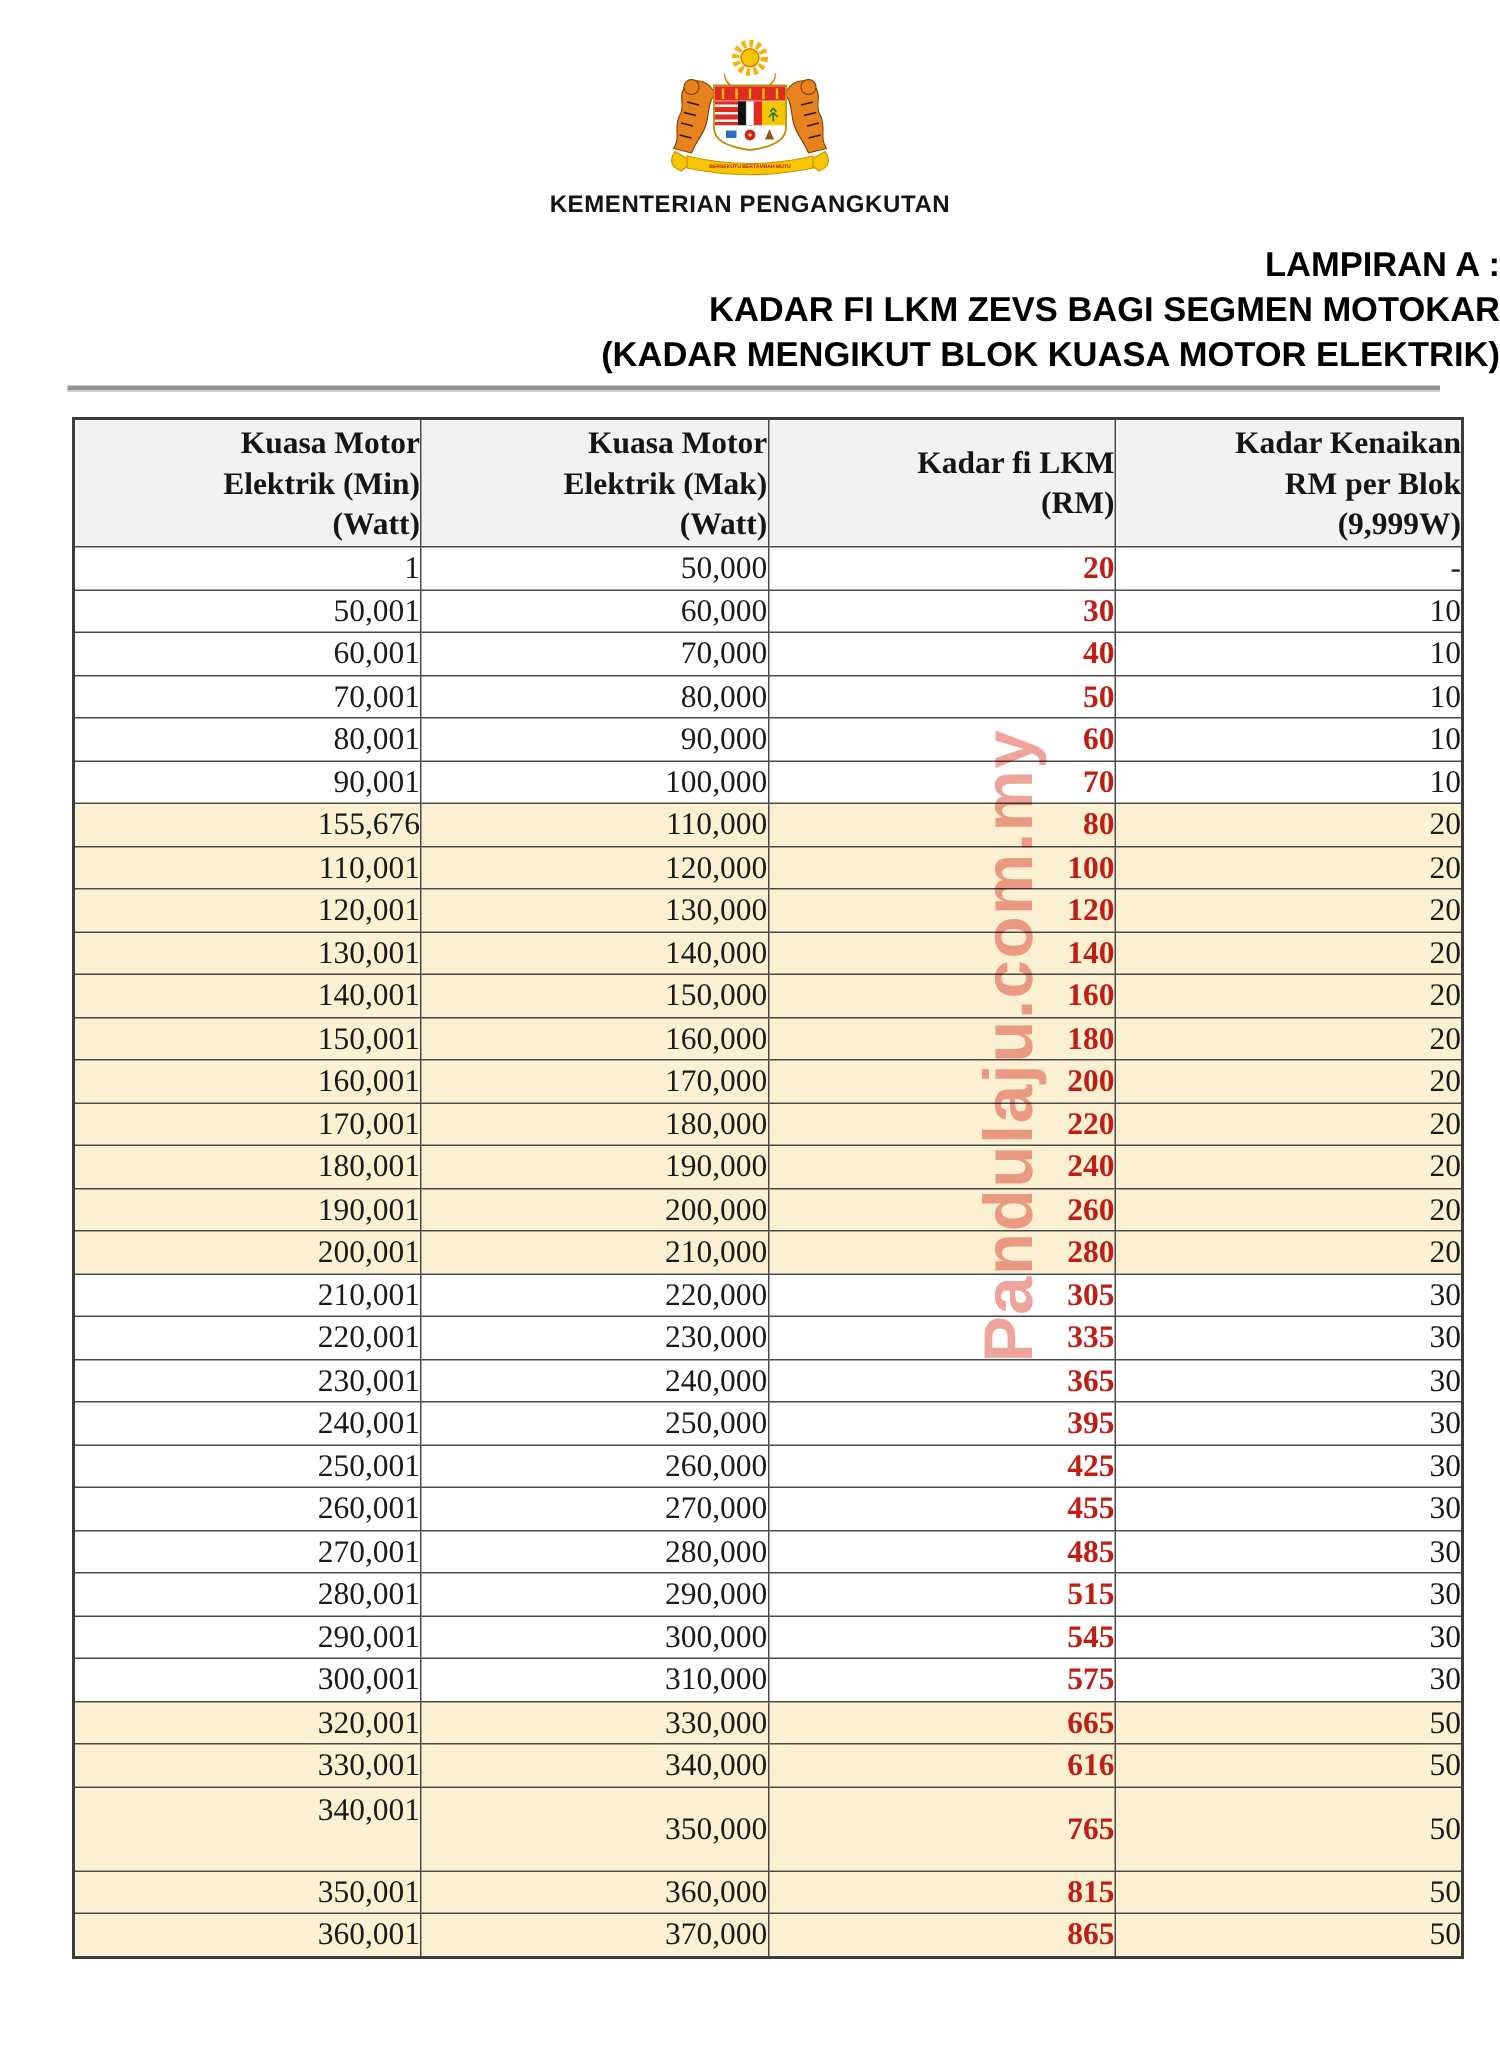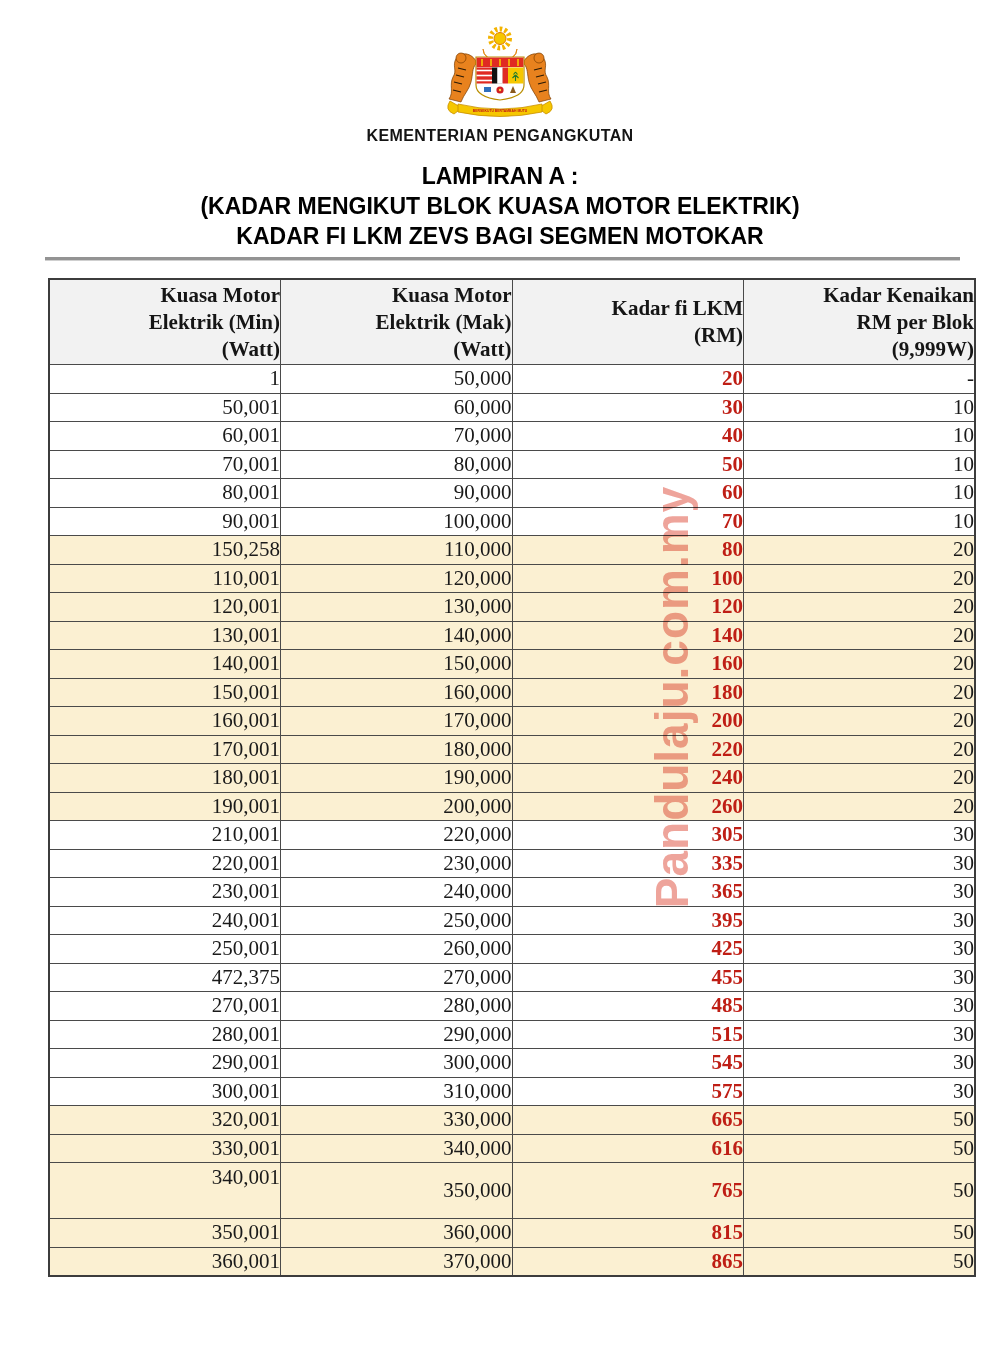--- a/index.html
+++ b/index.html
@@ -9,21 +9,21 @@
   }
   
   .crest-wrap{position:absolute;top:24px;left:0;width:100%;text-align:center;}
   .crest-svg{display:inline-block;}
   .ministry{
     font-family:"Liberation Sans", sans-serif;font-weight:bold;font-size:16px;
     letter-spacing:.4px;color:#141414;margin-top:3px;
   }
   
   .title-block{
-    position:absolute;top:161px;left:0;width:100%;text-align:center;
+    position:absolute;top:161px;left:0;width:100%;text-align:right;
     font-family:"Liberation Sans", sans-serif;font-weight:bold;
     font-size:23px;line-height:30px;color:#000;
   }
   .divider{
     position:absolute;top:249px;left:45px;width:915px;height:3px;
     background:#939393;border:0;border-bottom:1px solid #cfcfcf;
   }
   
   table.fee{
     position:absolute;top:278px;left:48px;width:928px;
@@ -112,22 +112,22 @@
         <path d="M116,77 Q122,86 112,90 L104,84 Z" fill="#f6c700" stroke="#c98f00" stroke-width="0.8"></path>
         <path d="M24,80 Q66,90 108,80 L108,88 Q66,97 24,88 Z" fill="#f6c700" stroke="#c98f00" stroke-width="0.8"></path>
         <text x="66" y="88" text-anchor="middle" font-size="3.4" font-family="Liberation Sans, sans-serif" font-weight="bold" fill="#c11616">BERSEKUTU BERTAMBAH MUTU</text>
       </g>
     </svg>
     <div class="ministry">KEMENTERIAN PENGANGKUTAN</div>
   </div>
 
   <div class="title-block">
     <div>LAMPIRAN A :</div>
+    <div>KADAR FI LKM ZEVS BAGI SEGMEN MOTOKAR</div>
     <div>(KADAR MENGIKUT BLOK KUASA MOTOR ELEKTRIK)</div>
-    <div>KADAR FI LKM ZEVS BAGI SEGMEN MOTOKAR</div>
   </div>
 
   <hr class="divider">
 
   <table class="fee">
     <thead>
       <tr>
         <th>Kuasa Motor
 Elektrik (Min)
 (Watt)</th>
@@ -172,21 +172,21 @@
           <td class="cell-fee">60</td>
           <td class="cell-inc">10</td>
         </tr>
         <tr>
           <td class="cell-min">90,001</td>
           <td class="cell-mak">100,000</td>
           <td class="cell-fee">70</td>
           <td class="cell-inc">10</td>
         </tr>
         <tr class="shaded">
-          <td class="cell-min">150,258</td>
+          <td class="cell-min">155,676</td>
           <td class="cell-mak">110,000</td>
           <td class="cell-fee">80</td>
           <td class="cell-inc">20</td>
         </tr>
         <tr class="shaded">
           <td class="cell-min">110,001</td>
           <td class="cell-mak">120,000</td>
           <td class="cell-fee">100</td>
           <td class="cell-inc">20</td>
         </tr>
@@ -231,20 +231,26 @@
           <td class="cell-mak">190,000</td>
           <td class="cell-fee">240</td>
           <td class="cell-inc">20</td>
         </tr>
         <tr class="shaded">
           <td class="cell-min">190,001</td>
           <td class="cell-mak">200,000</td>
           <td class="cell-fee">260</td>
           <td class="cell-inc">20</td>
         </tr>
+        <tr class="shaded">
+          <td class="cell-min">200,001</td>
+          <td class="cell-mak">210,000</td>
+          <td class="cell-fee">280</td>
+          <td class="cell-inc">20</td>
+        </tr>
         <tr>
           <td class="cell-min">210,001</td>
           <td class="cell-mak">220,000</td>
           <td class="cell-fee">305</td>
           <td class="cell-inc">30</td>
         </tr>
         <tr>
           <td class="cell-min">220,001</td>
           <td class="cell-mak">230,000</td>
           <td class="cell-fee">335</td>
@@ -262,21 +268,21 @@
           <td class="cell-fee">395</td>
           <td class="cell-inc">30</td>
         </tr>
         <tr>
           <td class="cell-min">250,001</td>
           <td class="cell-mak">260,000</td>
           <td class="cell-fee">425</td>
           <td class="cell-inc">30</td>
         </tr>
         <tr>
-          <td class="cell-min">472,375</td>
+          <td class="cell-min">260,001</td>
           <td class="cell-mak">270,000</td>
           <td class="cell-fee">455</td>
           <td class="cell-inc">30</td>
         </tr>
         <tr>
           <td class="cell-min">270,001</td>
           <td class="cell-mak">280,000</td>
           <td class="cell-fee">485</td>
           <td class="cell-inc">30</td>
         </tr>

